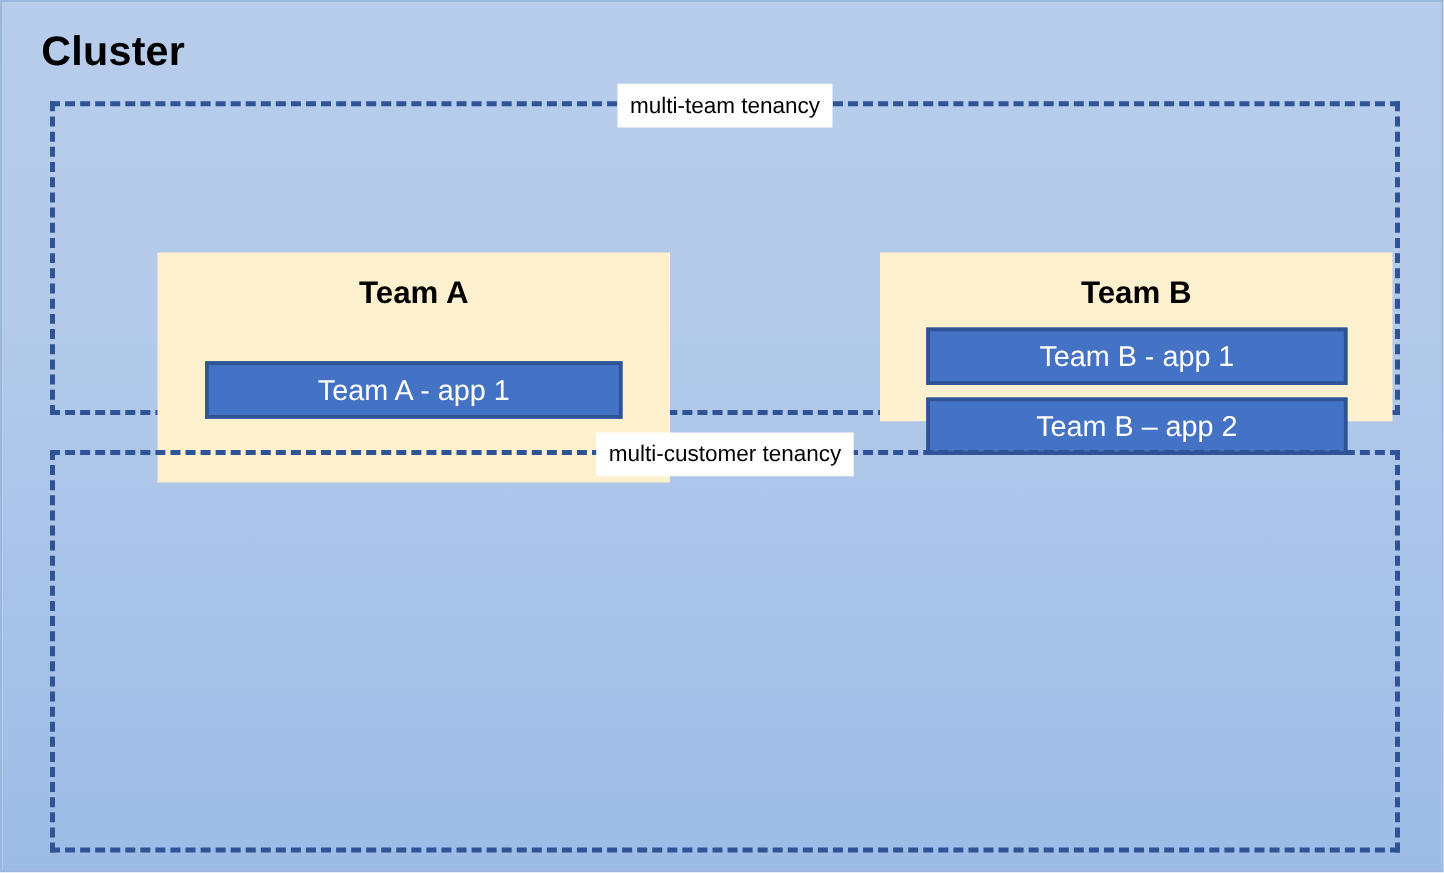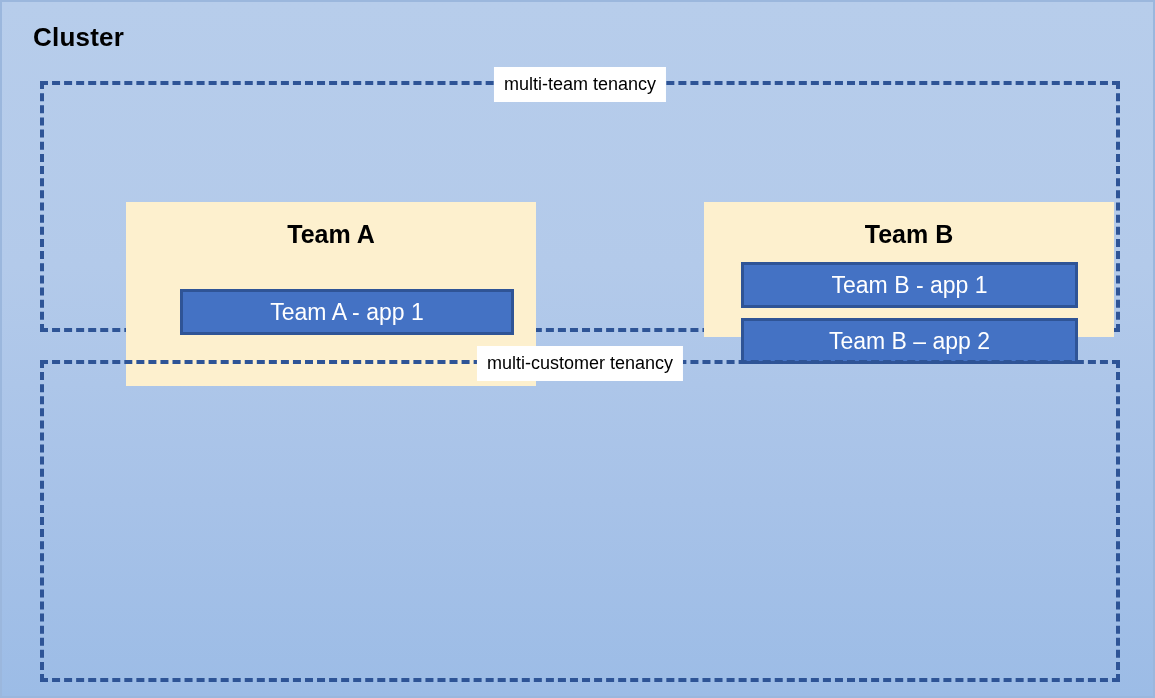--- a/index.html
+++ b/index.html
@@ -20,21 +20,21 @@
     background: linear-gradient(180deg, #b7cdeb 0%, #b3caea 38%, #a7c2e8 72%, #9cbce6 100%);
     border: 2px solid #9bb7dd;
     overflow: hidden;
   }
 
   
   .cluster-title {
     position: absolute;
     left: 31px;
     top: 20px;
-    font-size: 26px;
+    font-size: 33px;
     font-weight: bold;
     color: #000000;
     letter-spacing: .2px;
     white-space: nowrap;
   }
 
   
   .tenancy-zone {
     position: absolute;
     box-sizing: border-box;
@@ -110,21 +110,20 @@
     justify-content: center;
     white-space: nowrap;
   }
 
   
   #team-a-apps {
     position: absolute;
     left: 38px;
     top: 87px;
     width: 334px;
-    margin-left: 16px;
   }
   #team-a-apps .app-box {
     height: 46px;
   }
 
   
   #team-b-apps {
     position: absolute;
     left: 37px;
     top: 60px;

